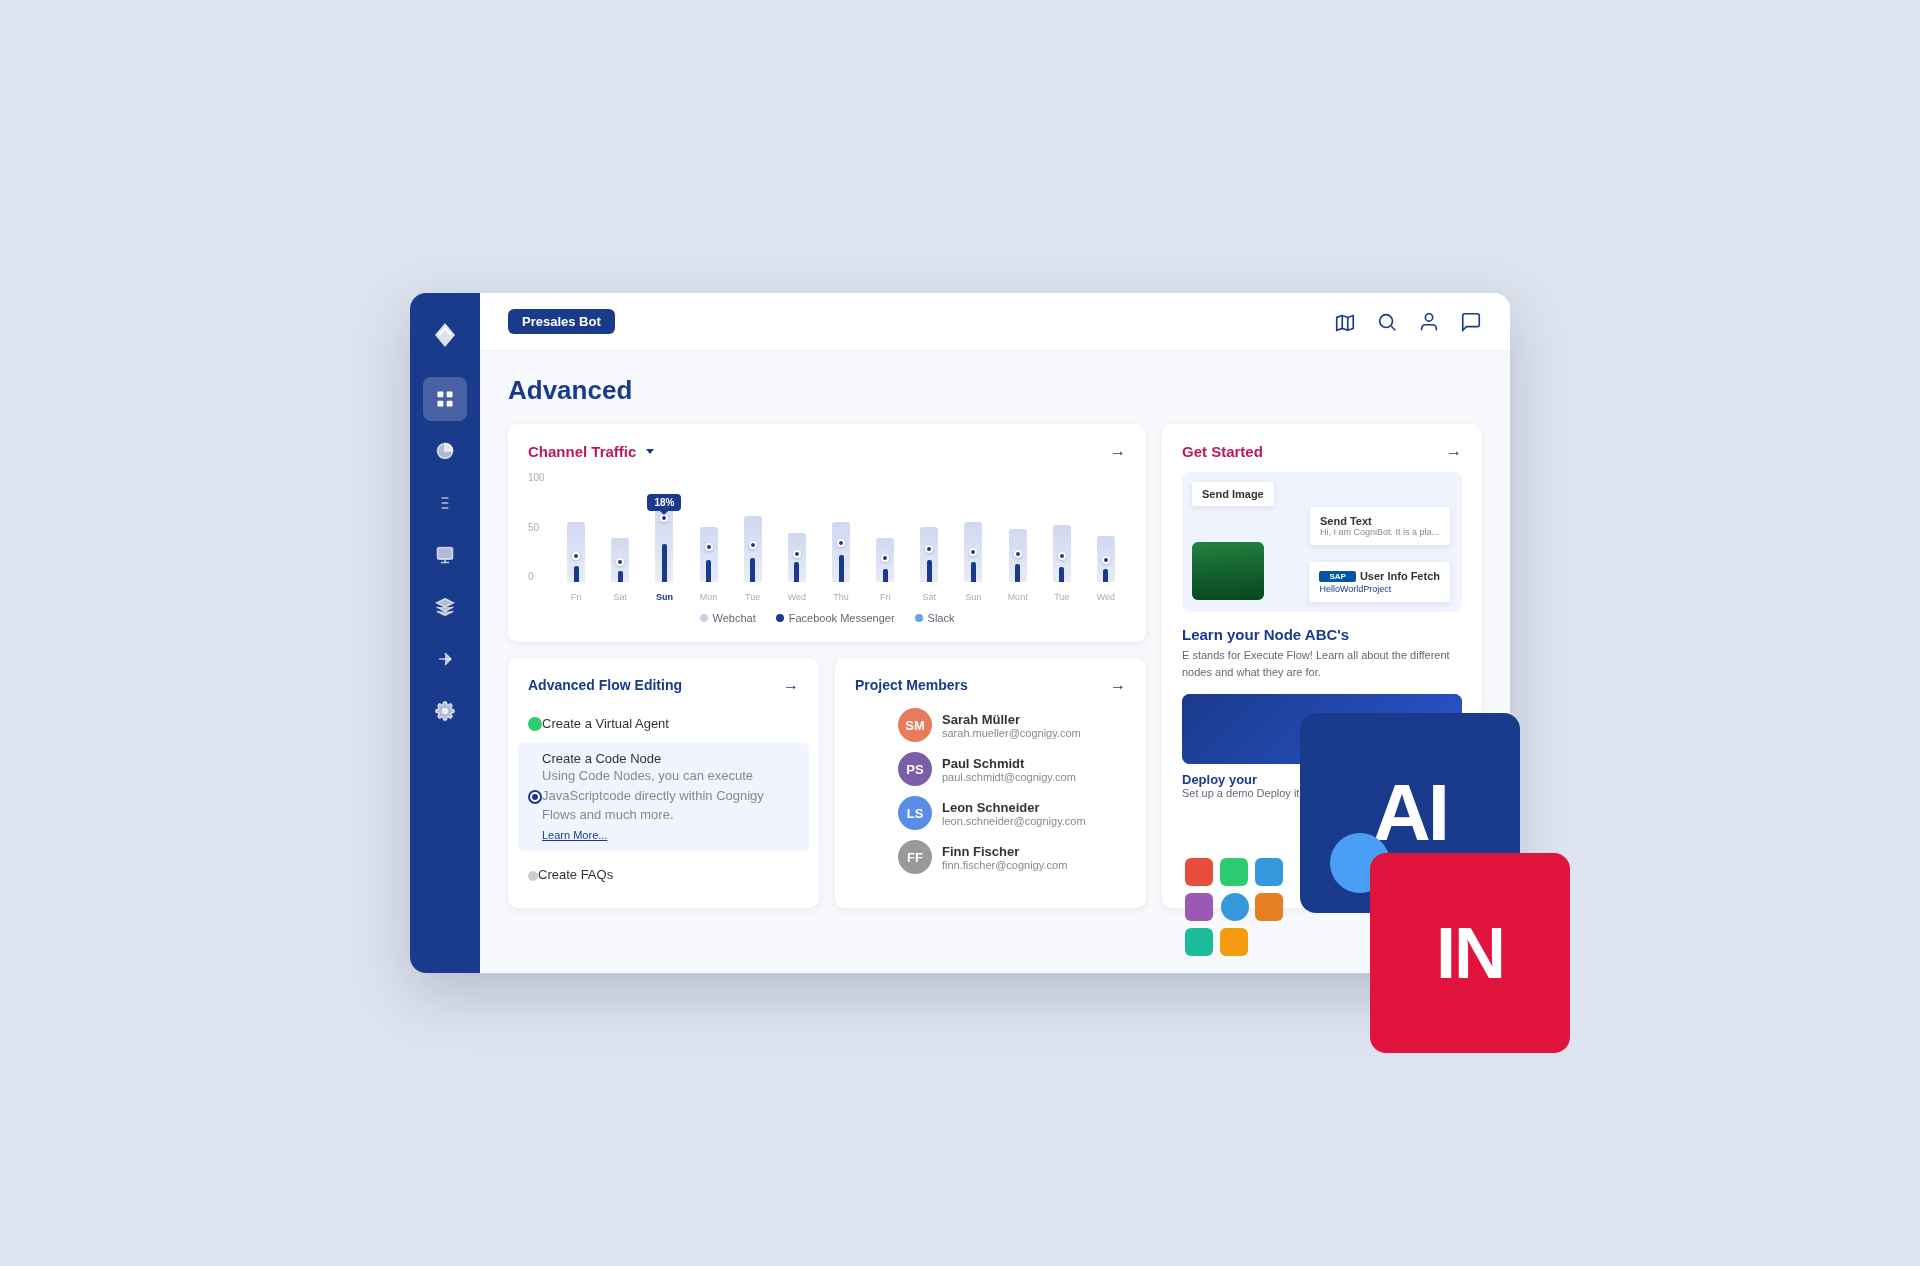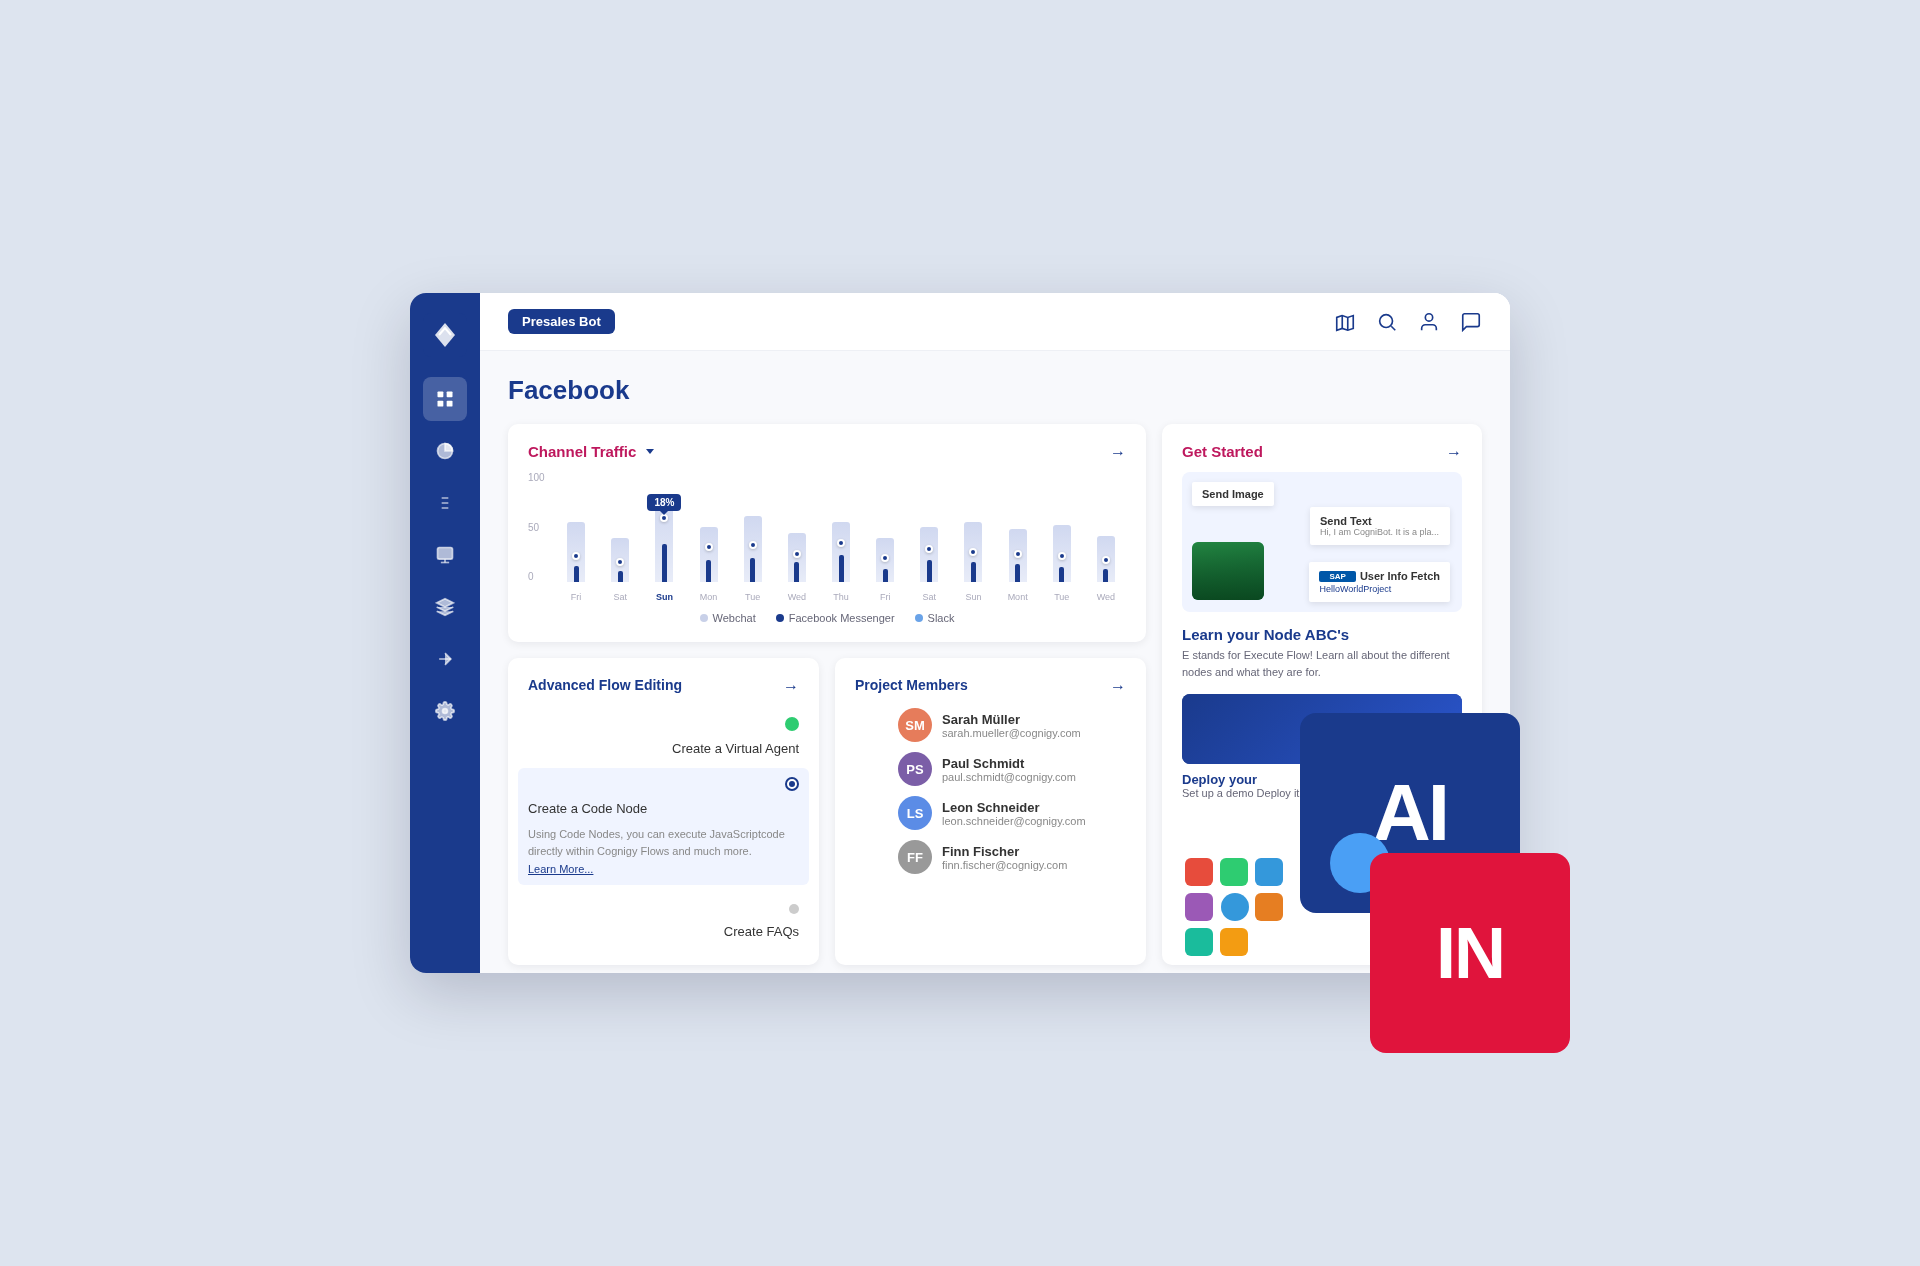--- a/index.html
+++ b/index.html
@@ -345,25 +345,24 @@
       justify-content: space-between;
       margin-bottom: 14px;
     }
     .flow-title {
       font-size: 14px;
       font-weight: 700;
       color: #1a3a8c;
     }
     .flow-item {
       display: flex;
-      align-items: flex-end;
-      gap: 10px;
+      align-items: center;
+      gap: 0;
       padding: 8px 0;
       border-radius: 6px;
-      flex-direction: column;
     }
     .flow-item.active {
       background: #f0f4ff;
       padding: 8px 10px;
       margin: 0 -10px;
     }
     .flow-item-indicator {
       width: 14px;
       height: 14px;
       border-radius: 50%;
@@ -380,21 +379,21 @@
       background: white;
     }
     .flow-item-indicator.blue-filled::after {
       content: '';
       width: 6px; height: 6px;
       border-radius: 50%;
       background: #1a3a8c;
     }
     .flow-item-indicator.grey { border-color: #ccc; background: #ccc; width: 10px; height: 10px; margin-top: 3px; }
     .flow-item-text { font-size: 13px; color: #333; font-weight: 500; }
-    .flow-item-desc { font-size: 11px; color: #888; margin-top: 10px; line-height: 1.5; }
+    .flow-item-desc { font-size: 13px; color: #888; margin-top: 0; line-height: 1.5; }
     .learn-more-link { color: #1a3a8c; font-size: 11px; text-decoration: underline; cursor: pointer; }
     .member-list { display: flex; flex-direction: column; gap: 10px; }
     .member-item { display: flex; align-items: center; gap: 10px; }
     .member-avatar {
       width: 34px;
       height: 34px;
       border-radius: 50%;
       flex-shrink: 0;
       display: flex;
       align-items: center;
@@ -549,21 +548,21 @@
         </span>
         <span class="header-icon">
           <svg viewBox="0 0 24 24">
               <path d="M21 15a2 2 0 0 1-2 2H7l-4 4V5a2 2 0 0 1 2-2h14a2 2 0 0 1 2 2z"></path>
             </svg>
         </span>
       </div>
     </div>
 
     <div class="dashboard">
-      <h1 class="dashboard-title">Facebook</h1>
+      <h1 class="dashboard-title">Advanced</h1>
 
       <div class="dashboard-grid">
 
         <div class="card traffic-card">
           <div class="card-header">
             <div class="card-title-row">
               <span class="card-title">Channel Traffic</span>
               <span class="chevron-down"></span>
             </div>
             <span class="arrow-link">→</span>

